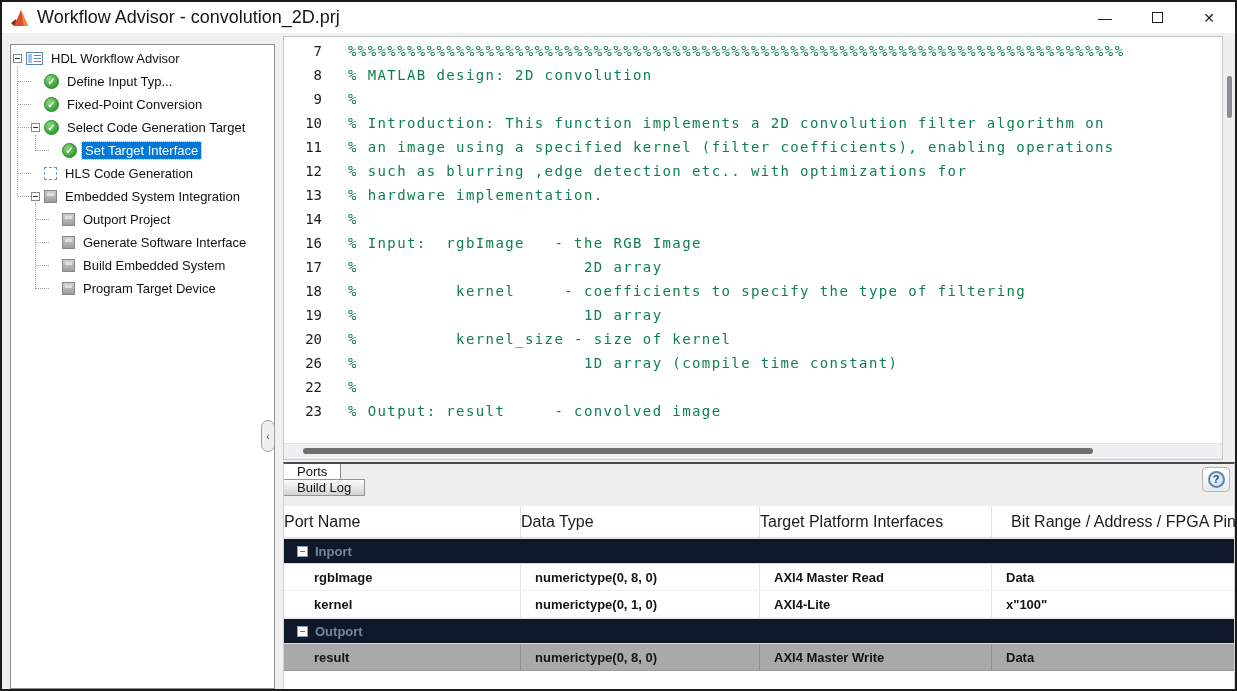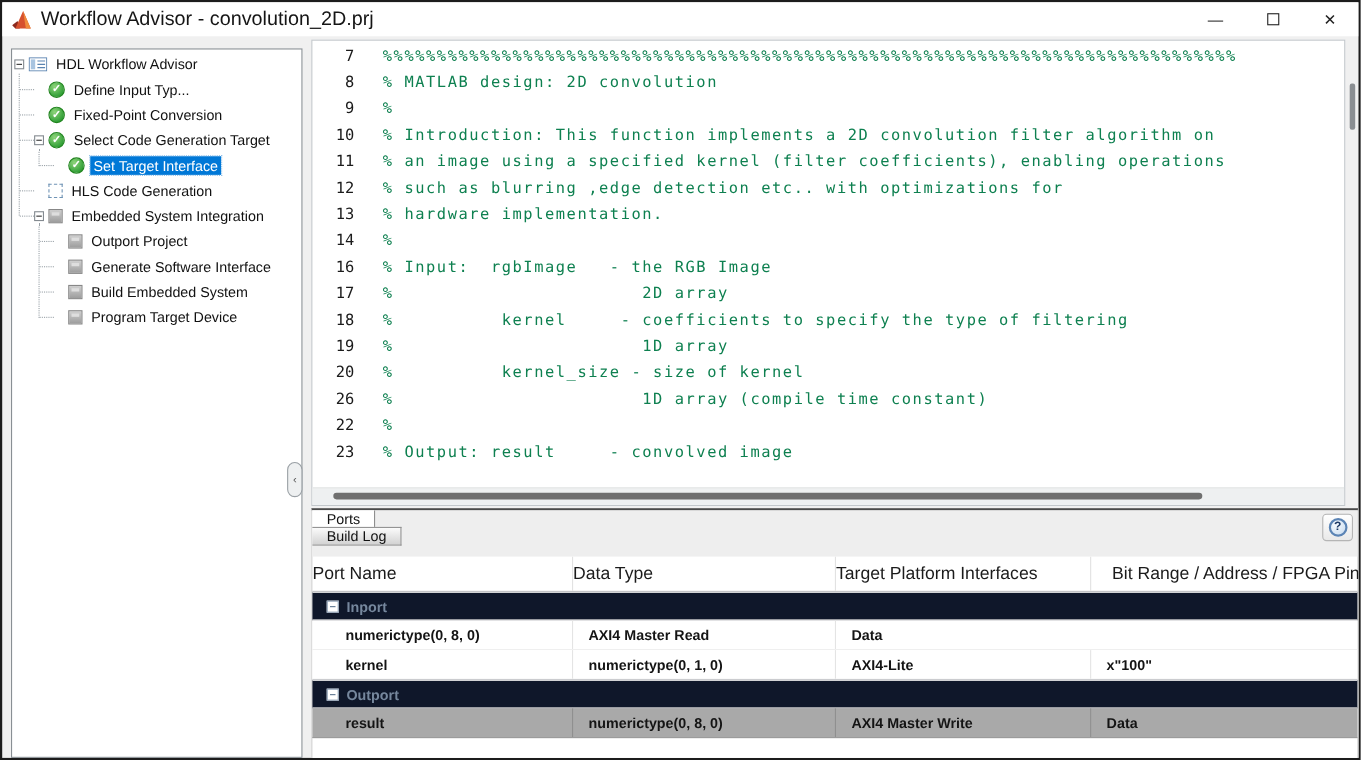--- a/index.html
+++ b/index.html
@@ -267,20 +267,21 @@
       <div class="hcell">Data Type</div>
       <div class="hcell">Target Platform Interfaces</div>
       <div class="hcell">Bit Range / Address / FPGA Pin</div>
     </div>
     <div id="table-body">
         <div class="grow">
           <span class="gbox"></span>
           <span class="glabel">Inport</span>
         </div>
         <div class="prow">
+          <div class="pcell">rgbImage</div>
           <div class="pcell">numerictype(0, 8, 0)</div>
           <div class="pcell">AXI4 Master Read</div>
           <div class="pcell">Data</div>
         </div>
         <div class="prow">
           <div class="pcell">kernel</div>
           <div class="pcell">numerictype(0, 1, 0)</div>
           <div class="pcell">AXI4-Lite</div>
           <div class="pcell">x"100"</div>
         </div>

